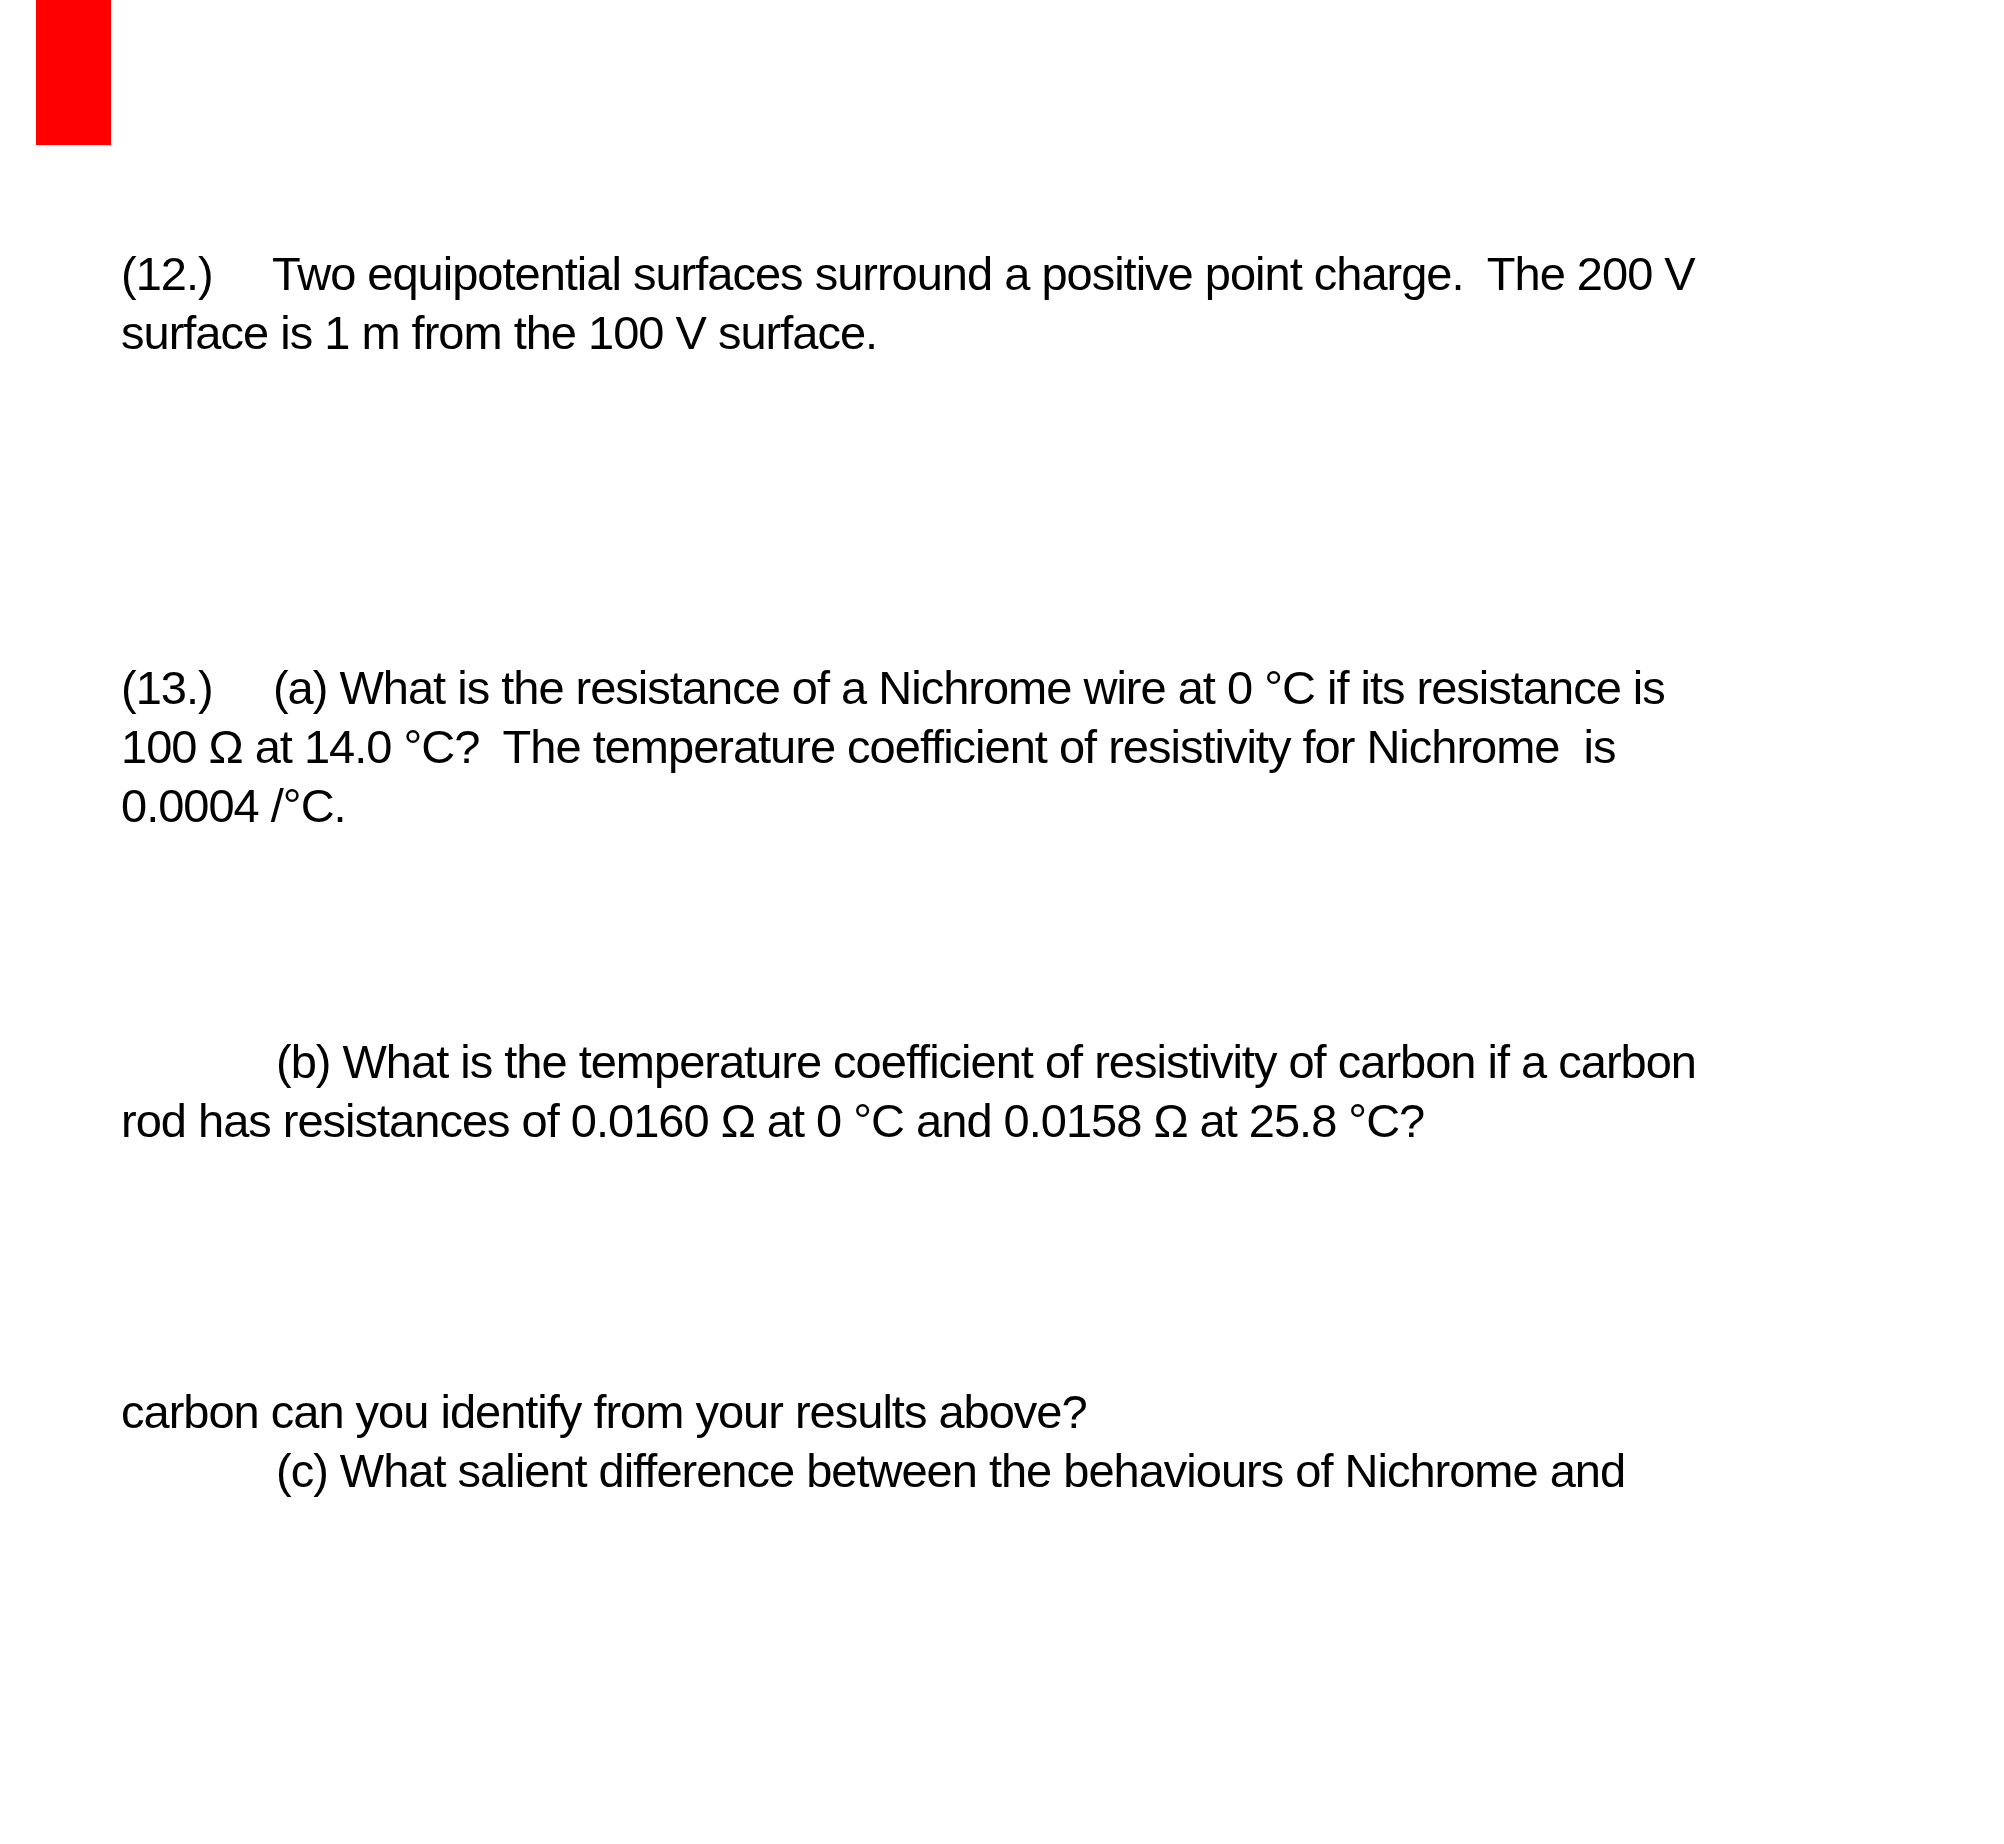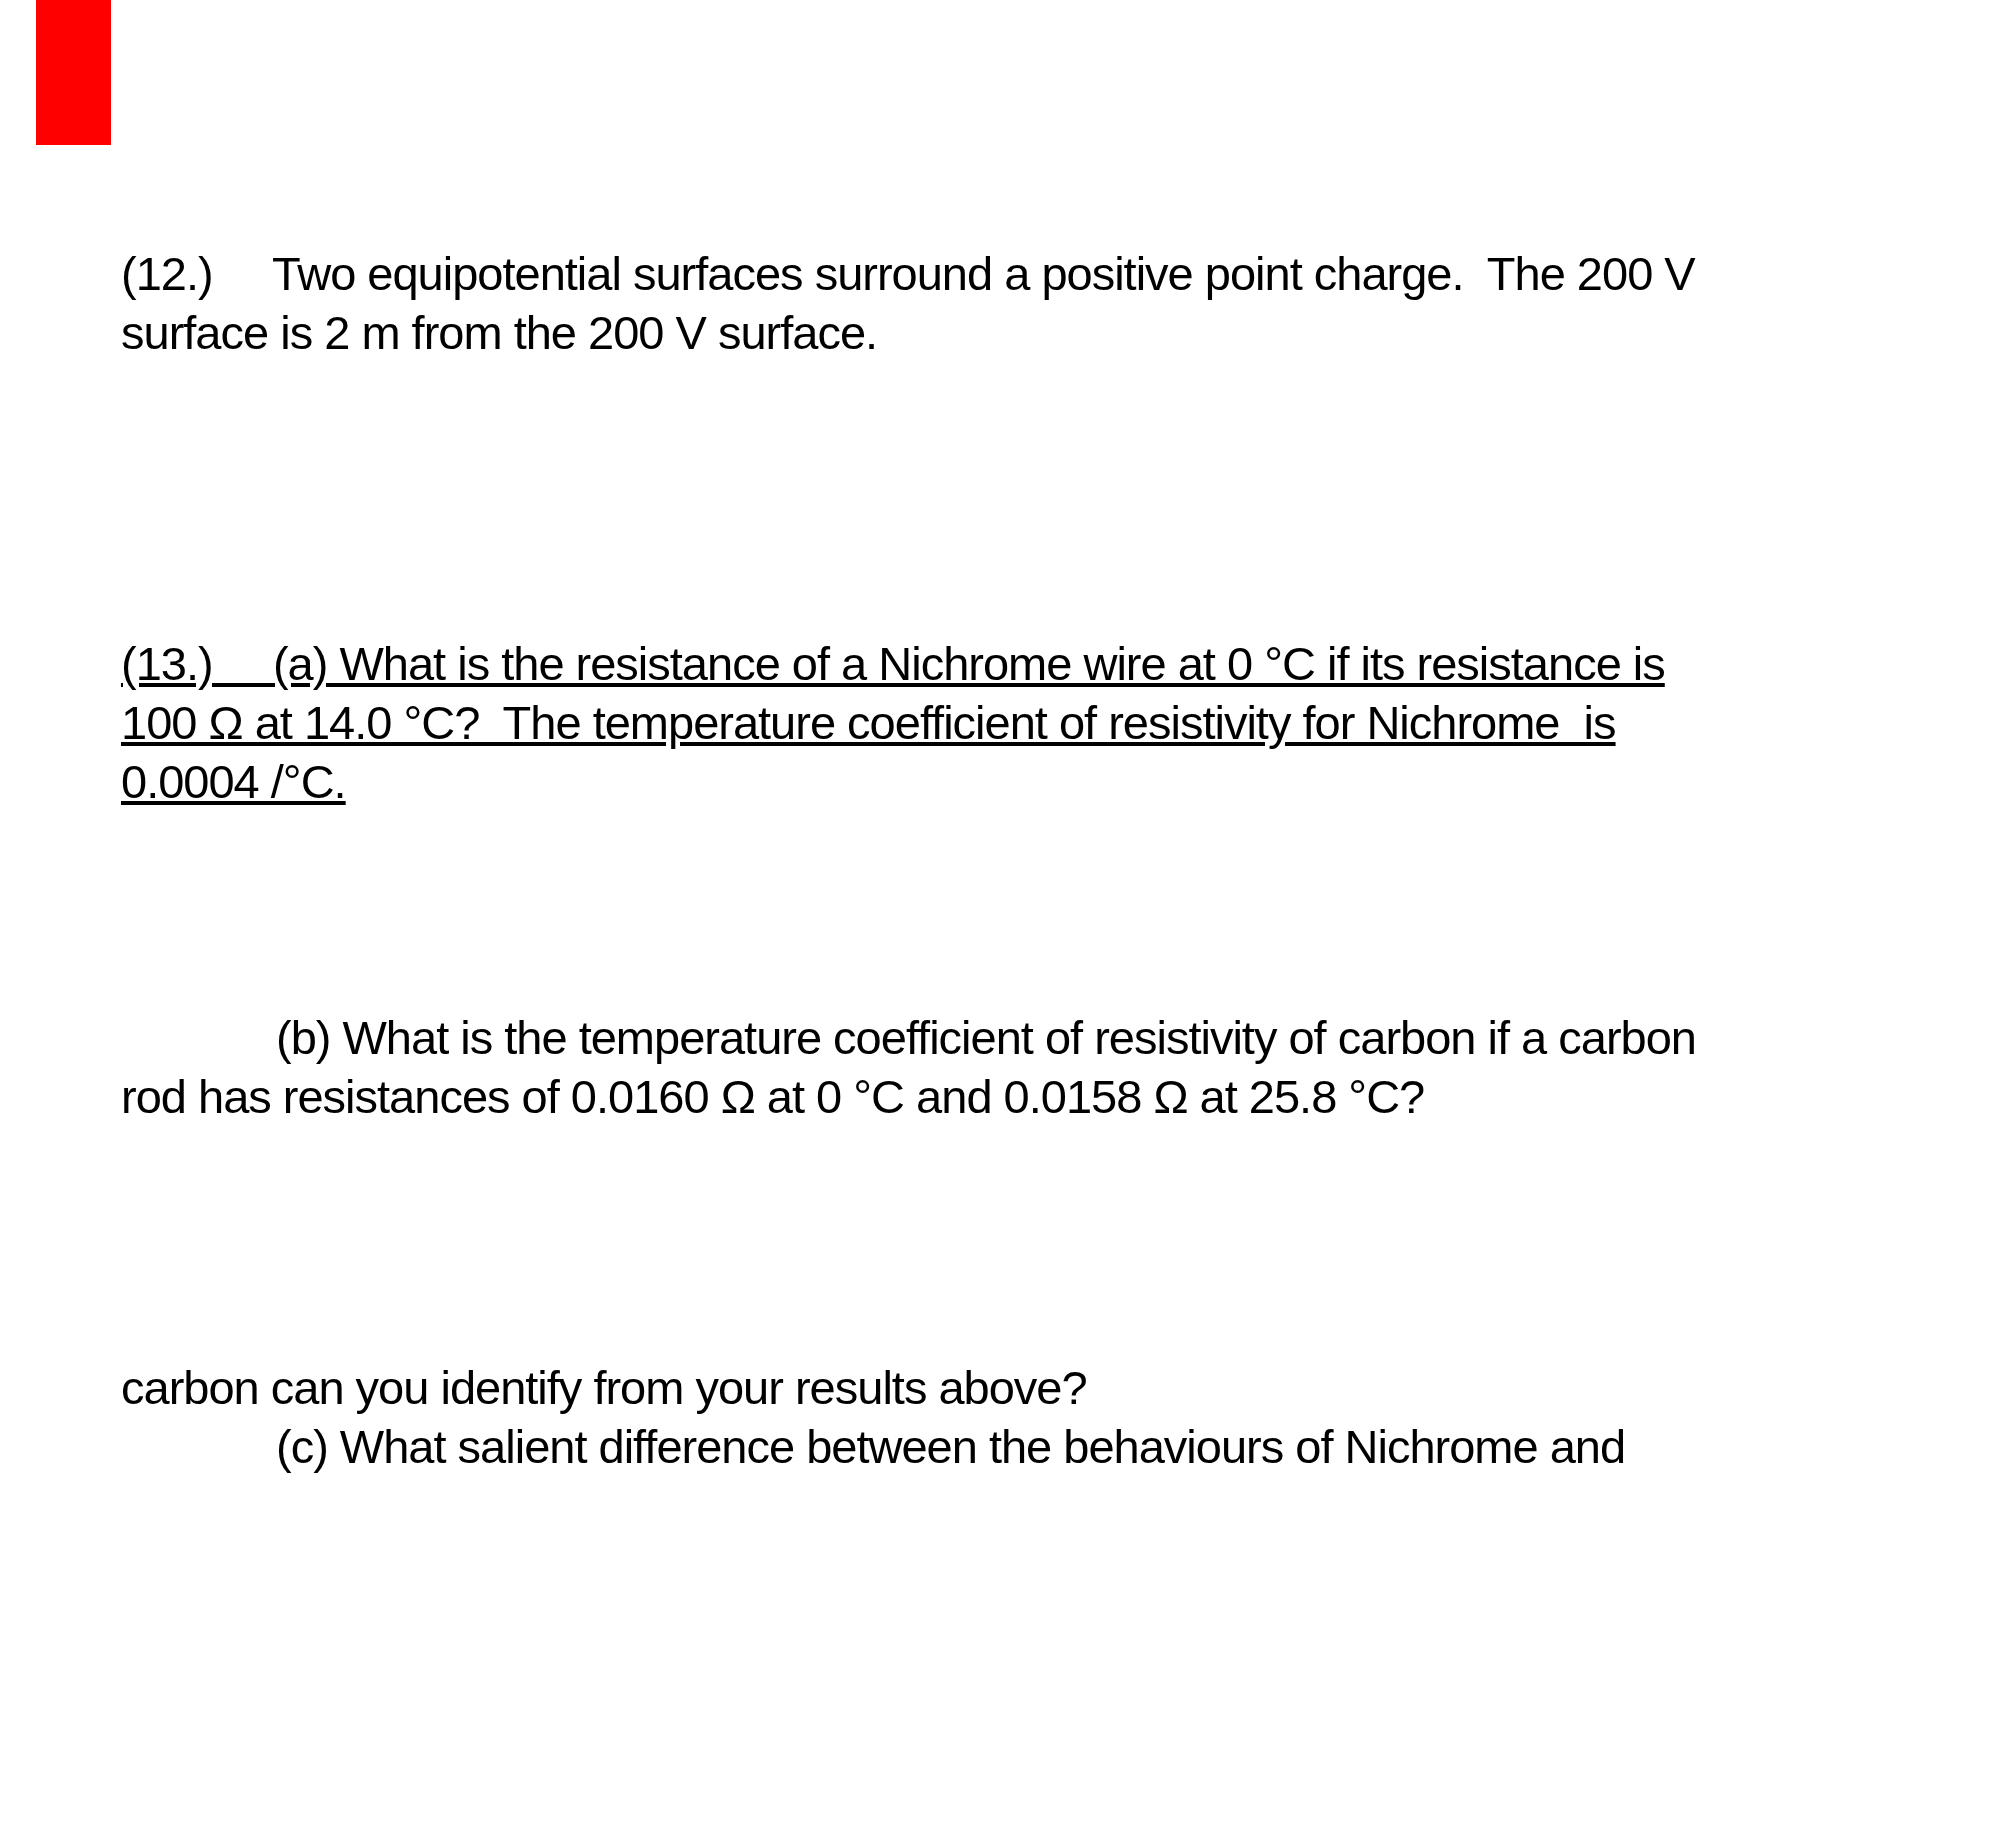--- a/index.html
+++ b/index.html
@@ -29,34 +29,34 @@
     left: 121px;
     top: 126px;
     right: 19.3px;
     font-size: 47px;
     line-height: 59px;
     letter-spacing: -1px;
     font-weight: 400;
     white-space: pre;
   }
   .doc section { display: block; }
-  .sec-q13a  { margin-top: 95px; text-decoration: underline; }
+  .sec-q13a  { margin-top: 119px; }
   .sec-q13b  { margin-top: 20px; }
   .sec-q13c  { margin-top: 55px; }
   .line { white-space: pre; }
   .line.indent { padding-left: 155px; }
 </style>
 </head>
 <body>
 
 <div class="page">
   <div class="red-marker" style="background-color: rgb(254, 0, 0);"></div>
 
   <main class="doc">
-    <section class="sec-q12"><div class="line">(12.)     Two equipotential surfaces surround a positive point charge.  The 200 V</div><div class="line">surface is 2 m from the 200 V surface.</div></section>
+    <section class="sec-q12"><div class="line">(12.)     Two equipotential surfaces surround a positive point charge.  The 200 V</div><div class="line">surface is 1 m from the 100 V surface.</div></section>
 
     <section class="sec-q13a"><div class="line">(13.)     (a) What is the resistance of a Nichrome wire at 0 °C if its resistance is</div><div class="line">100 Ω at 14.0 °C?  The temperature coefficient of resistivity for Nichrome  is</div><div class="line">0.0004 /°C.</div></section>
 
     <section class="sec-q13b"><div class="line indent">(b) What is the temperature coefficient of resistivity of carbon if a carbon</div><div class="line">rod has resistances of 0.0160 Ω at 0 °C and 0.0158 Ω at 25.8 °C?</div></section>
 
     <section class="sec-q13c"><div class="line">carbon can you identify from your results above?</div><div class="line indent">(c) What salient difference between the behaviours of Nichrome and</div></section>
 
     
 
     

